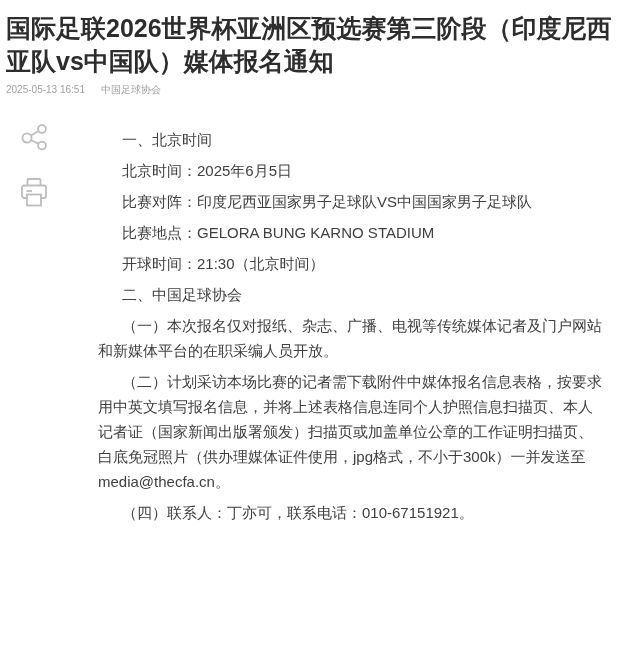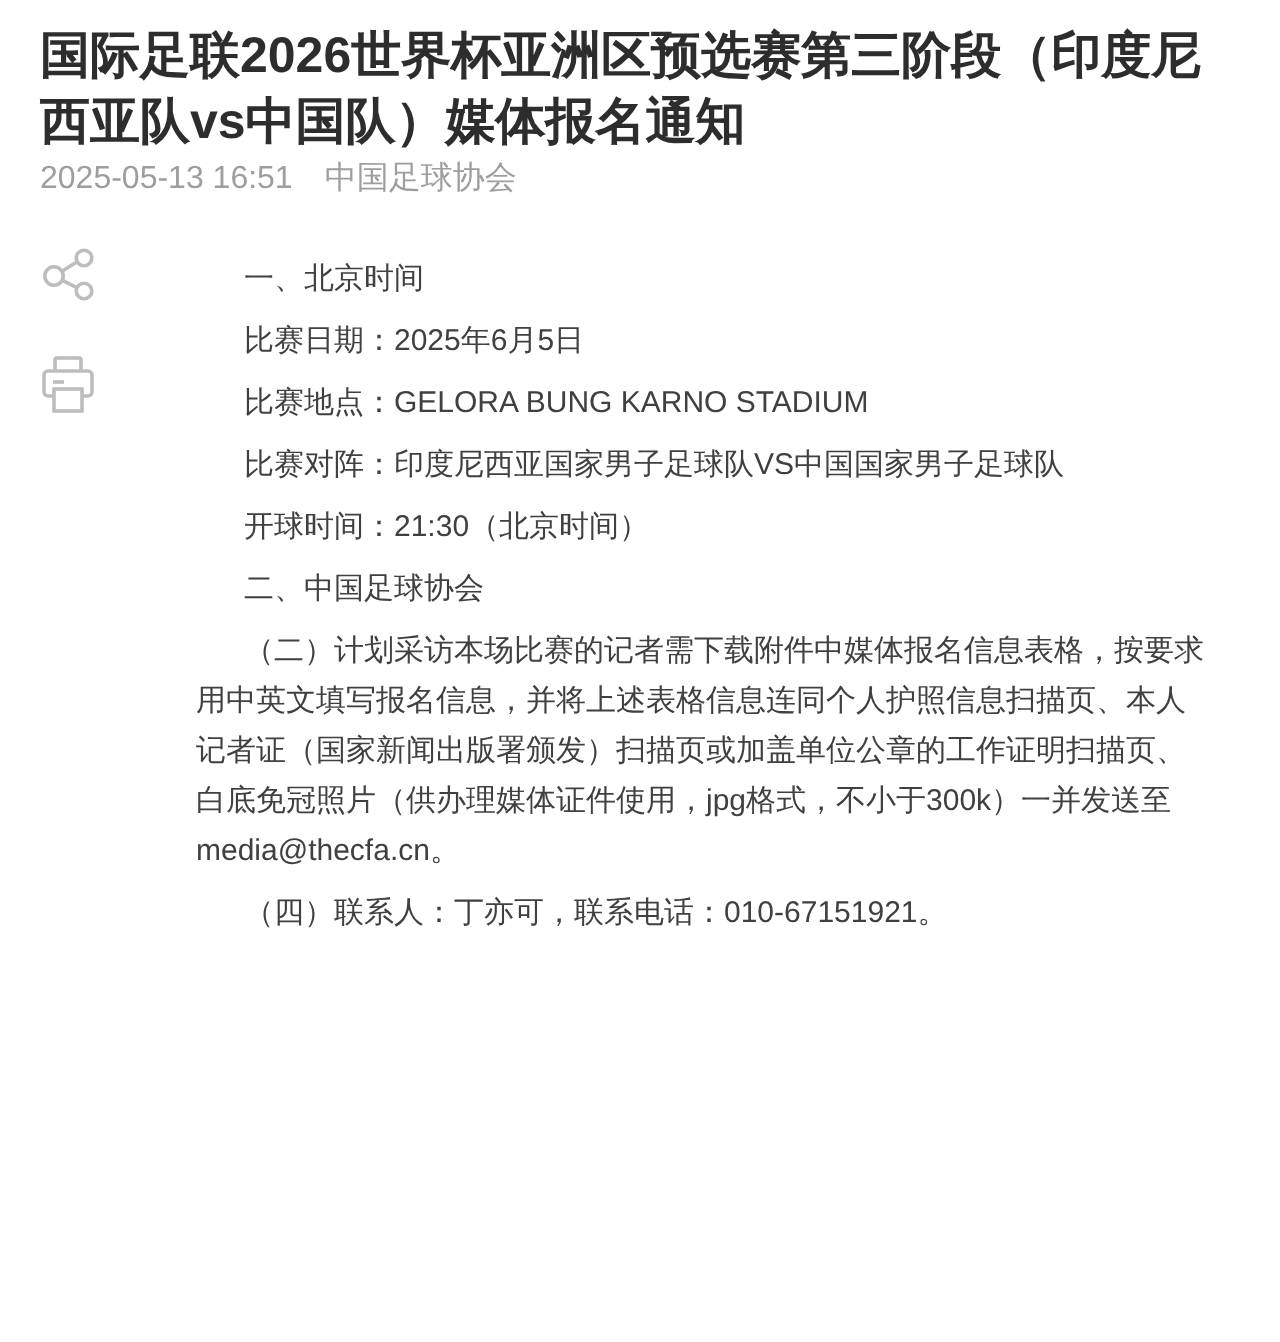--- a/index.html
+++ b/index.html
@@ -7,35 +7,35 @@
     padding: 0;
     background: #ffffff;
   }
   body {
     width: 640px;
     height: 671px;
     overflow: hidden;
     font-family: "Liberation Sans", "DejaVu Sans", sans-serif;
   }
   .article-header {
-    padding: 12px 20px 0 20px;
+    padding: 12px 20px 0 6px;
   }
   .article-title {
     margin: 0;
     font-size: 25px;
     line-height: 33px;
     font-weight: 700;
     color: #2d2d2d;
   }
   .meta-row {
     margin-top: 5px;
     display: flex;
     align-items: center;
     gap: 16px;
-    font-size: 16px;
+    font-size: 10px;
     line-height: 14px;
     color: #9e9e9e;
   }
   .content-row {
     display: flex;
     align-items: flex-start;
     margin-top: 30px;
   }
   .tools-col {
     width: 98px;
@@ -100,22 +100,23 @@
           <rect x="2" y="8.5" width="24" height="12.5" rx="2" fill="#ffffff" stroke="#bdbdbd" stroke-width="1.8"></rect>
           <line x1="6.5" y1="14" x2="12" y2="14" stroke="#bdbdbd" stroke-width="1.8"></line>
           <rect x="7" y="17.5" width="14" height="11" fill="#ffffff" stroke="#bdbdbd" stroke-width="1.8"></rect>
         </svg>
       </span>
     </button>
   </div>
 
   <div class="article-body">
     <p class="p-indent">一、北京时间</p>
-    <p class="p-indent">比赛日期：2025年6月5日</p>
+    <p class="p-indent">北京时间：2025年6月5日</p>
+    <p class="p-indent">比赛对阵：印度尼西亚国家男子足球队VS中国国家男子足球队</p>
     <p class="p-indent">比赛地点：GELORA BUNG KARNO STADIUM</p>
-    <p class="p-indent">比赛对阵：印度尼西亚国家男子足球队VS中国国家男子足球队</p>
     <p class="p-indent">开球时间：21:30（北京时间）</p>
     <p class="p-indent">二、中国足球协会</p>
+    <p class="p-indent">（一）本次报名仅对报纸、杂志、广播、电视等传统媒体记者及门户网站和新媒体平台的在职采编人员开放。</p>
     <p class="p-indent">（二）计划采访本场比赛的记者需下载附件中媒体报名信息表格，按要求用中英文填写报名信息，并将上述表格信息连同个人护照信息扫描页、本人记者证（国家新闻出版署颁发）扫描页或加盖单位公章的工作证明扫描页、白底免冠照片（供办理媒体证件使用，jpg格式，不小于300k）一并发送至media@thecfa.cn。</p>
     <p class="p-indent">（四）联系人：丁亦可，联系电话：010-67151921。</p>
 
   </div>
 </div>
 
 </body></html>

